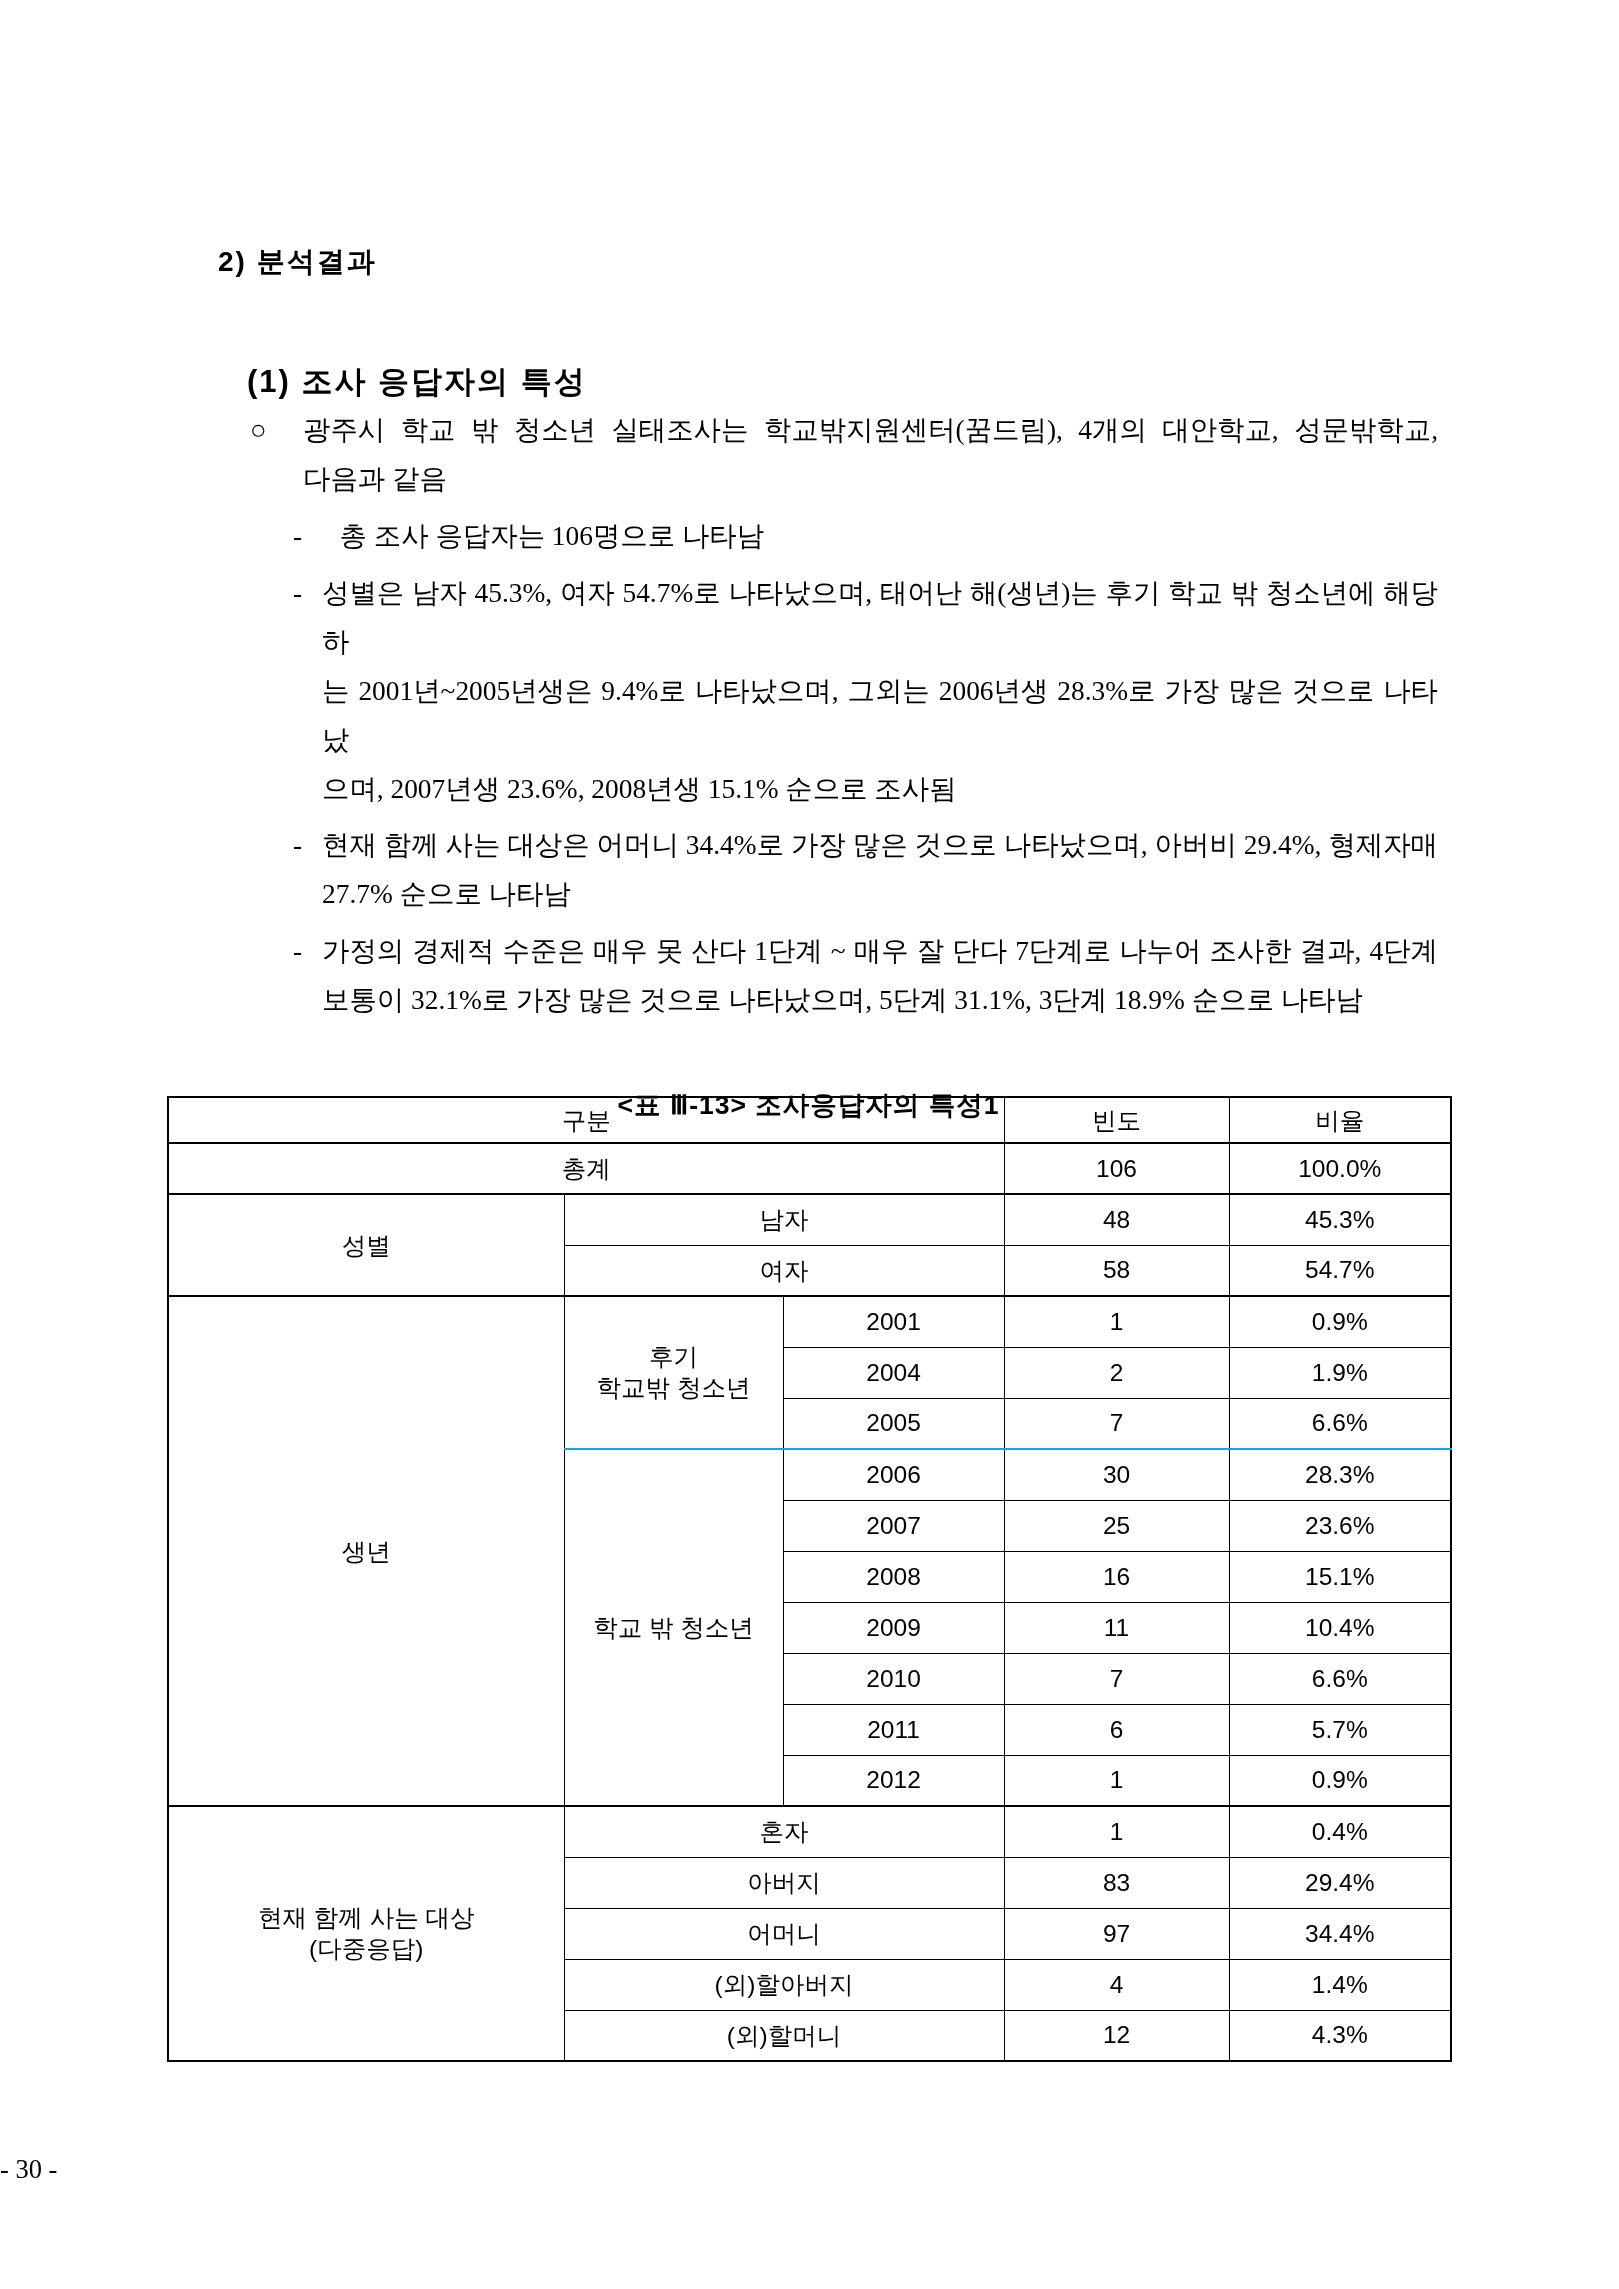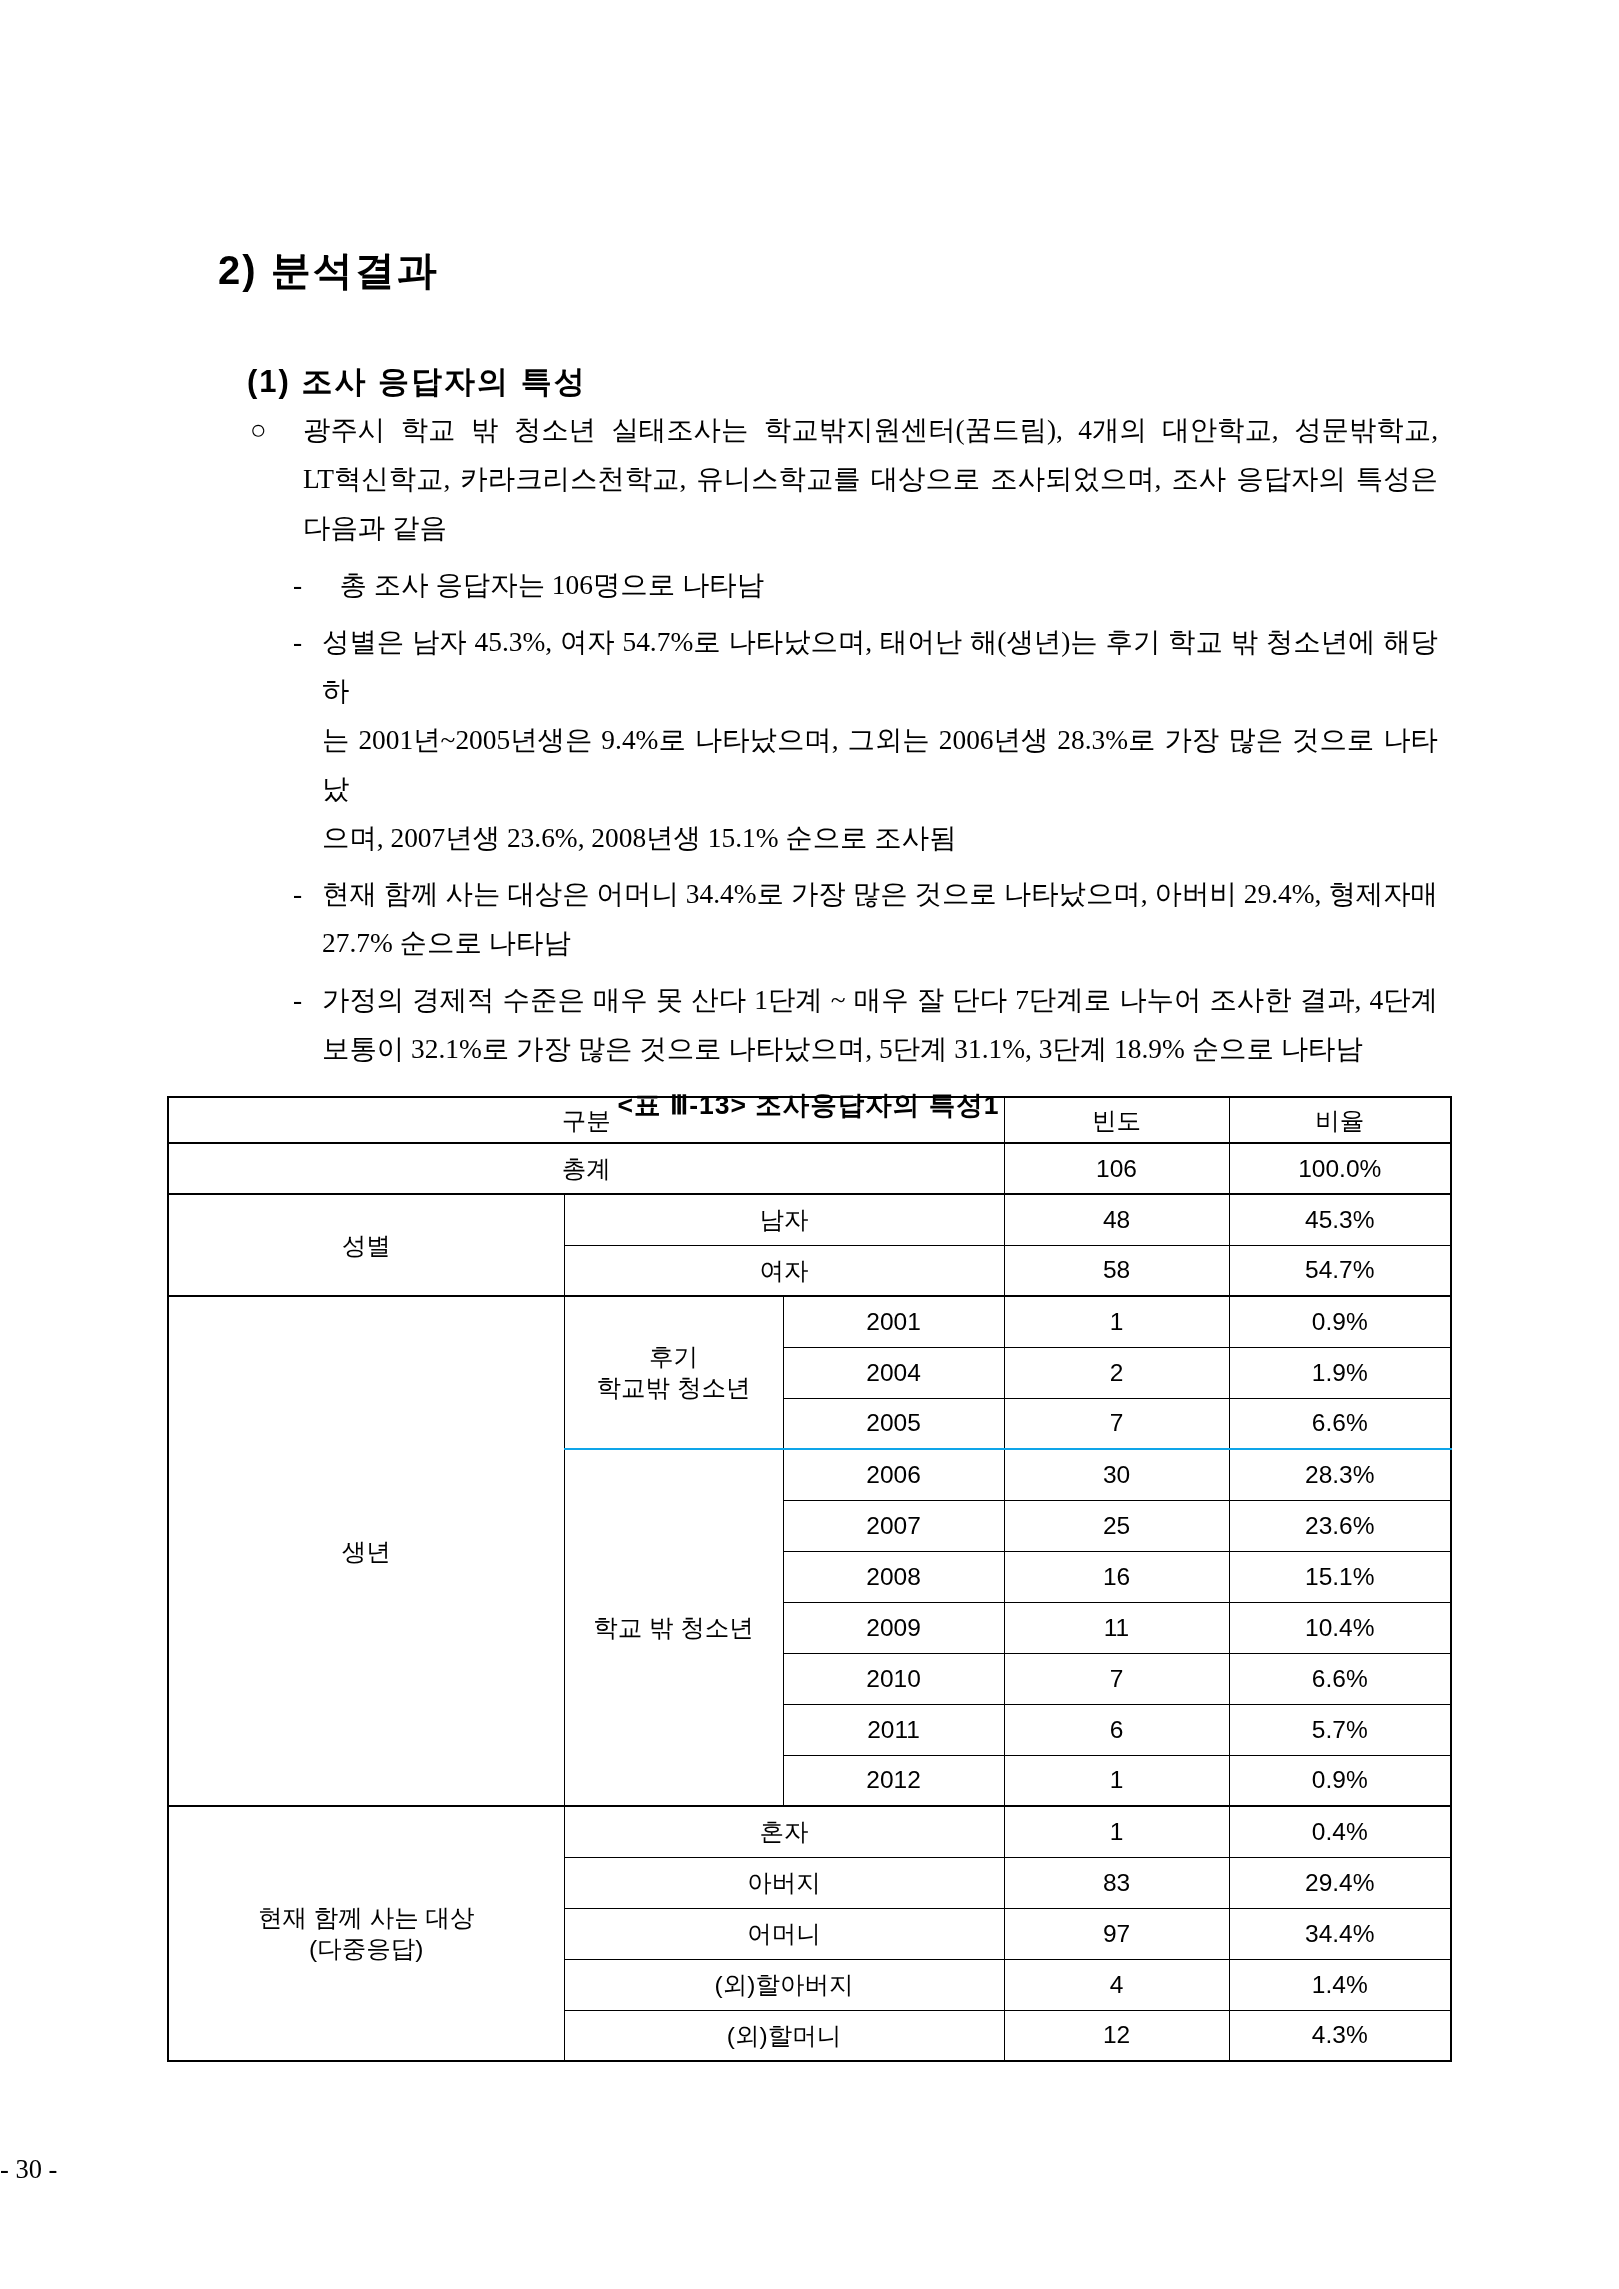--- a/index.html
+++ b/index.html
@@ -7,21 +7,21 @@
   .page {
     position:relative;
     width:1619px; height:2290px;
     background:#ffffff;
     color:#000;
     font-family:"Liberation Serif", serif;
   }
   .h1 {
     position:absolute; left:218px; top:243px;
     font-family:"Liberation Sans", sans-serif;
-    font-weight:700; font-size:40px; letter-spacing:2px;
+    font-weight:700; font-size:28px; letter-spacing:2px;
   }
   .h2 {
     position:absolute; left:247px; top:361px;
     font-family:"Liberation Sans", sans-serif;
     font-weight:700; font-size:31px; letter-spacing:2px;
   }
   .body-block {
     position:absolute; left:250px; top:406px; width:1188px;
     font-size:27.4px; line-height:49px;
   }
@@ -71,21 +71,20 @@
 
   <div class="h1">2) 분석결과</div>
   <div class="h2">(1) 조사 응답자의 특성</div>
 
   <div class="body-block">
 
     <div class="para">
       <span class="marker">○</span>
       <div class="plines">
         <div class="pline fill">광주시 학교 밖 청소년 실태조사는 학교밖지원센터(꿈드림), 4개의 대안학교, 성문밖학교,</div>
-        <div class="pline fill">LT혁신학교, 카라크리스천학교, 유니스학교를 대상으로 조사되었으며, 조사 응답자의 특성은</div>
         <div class="pline">다음과 같음</div>
       </div>
     </div>
 
     <div class="para dash-item">
       <span class="marker">-</span>
       <div class="plines">
         <div class="pline indent1">총 조사 응답자는 106명으로 나타남</div>
       </div>
     </div>

